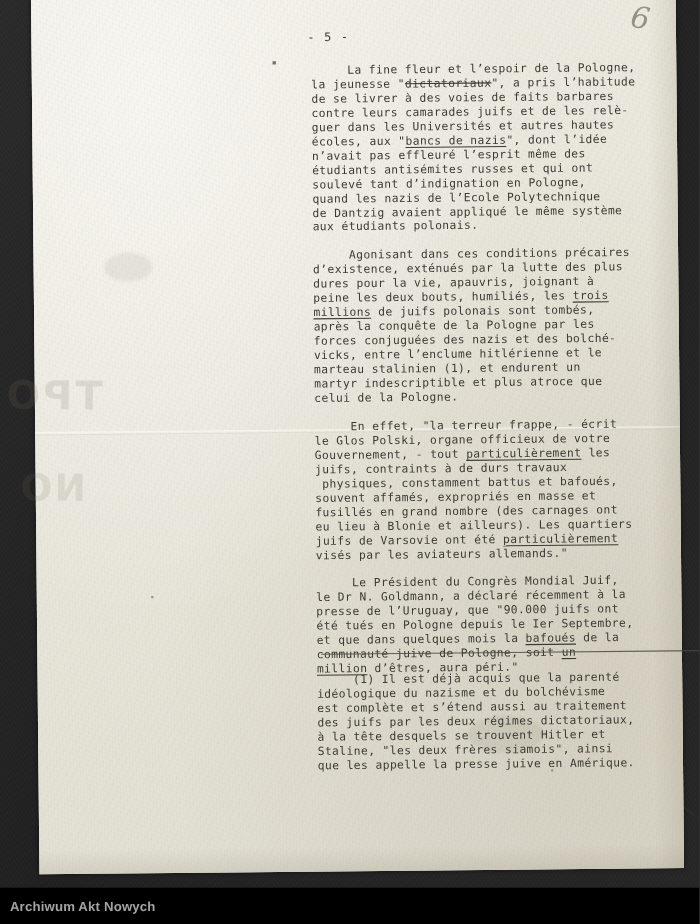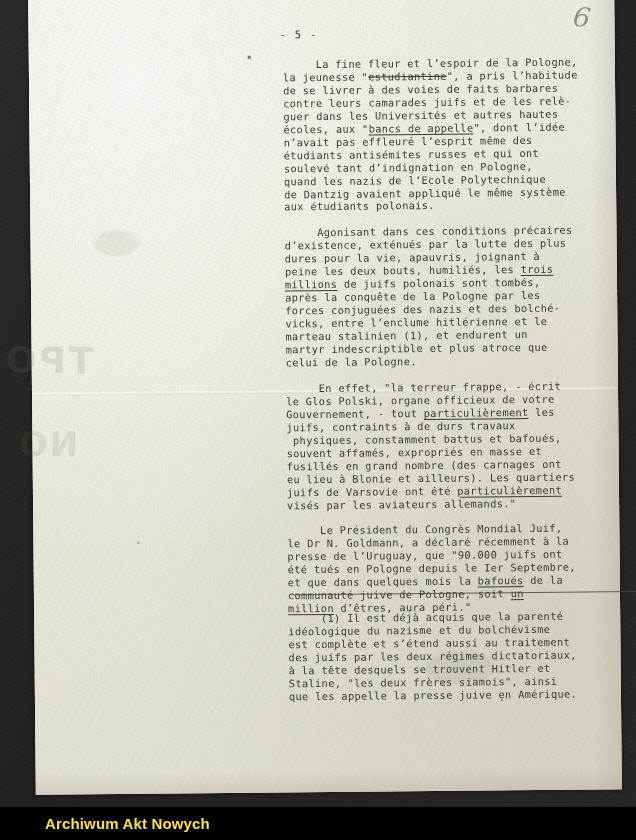--- a/index.html
+++ b/index.html
@@ -194,26 +194,25 @@
     position: absolute;
     left: 0; right: 0; bottom: 0;
     height: 33px;
     background: #000000;
     display: flex;
     align-items: center;
     padding-left: 9px;
     box-sizing: border-box;
   }
   .caption-text {
-    color: #fde047;
+    color: #a3a3a3;
     font-family: "Liberation Sans", sans-serif;
-    font-size: 15px;
+    font-size: 12px;
     font-weight: 700;
     letter-spacing: .15px;
-    margin-left: 36px;
   }
 </style>
 </head>
 <body>
 
 <div id="viewer">
 
   <div class="matte"></div>
   <div class="matte-grain"></div>
   <div class="matte-streak"></div>
@@ -235,25 +234,25 @@
     <div class="showthrough">TPONG</div>
     <div class="showthrough two">NO</div>
 
     <div class="folio">6</div>
 
     <div class="typed">
       <div class="page-num">- 5 -</div>
 
       <div class="body-col">
         <p class="para"><span>     La fine fleur et l’espoir de la Pologne,
-la jeunesse "</span><span class="strk">estudiantine</span><span>", a pris l’habitude
+la jeunesse "</span><span class="strk">dictatoriaux</span><span>", a pris l’habitude
 de se livrer à des voies de faits barbares
 contre leurs camarades juifs et de les relè-
 guer dans les Universités et autres hautes
-écoles, aux "</span><span class="u">bancs de appelle</span><span>", dont l’idée
+écoles, aux "</span><span class="u">bancs de nazis</span><span>", dont l’idée
 n’avait pas effleuré l’esprit même des
 étudiants antisémites russes et qui ont
 soulevé tant d’indignation en Pologne,
 quand les nazis de l’Ecole Polytechnique
 de Dantzig avaient appliqué le même système
 aux étudiants polonais.</span></p>
         <p class="para"><span>     Agonisant dans ces conditions précaires
 d’existence, exténués par la lutte des plus
 dures pour la vie, apauvris, joignant à
 peine les deux bouts, humiliés, les </span><span class="u">trois

